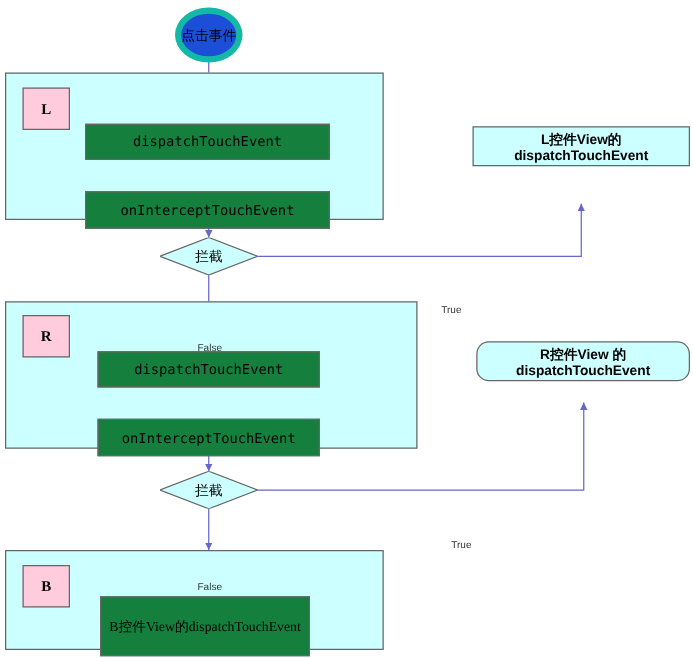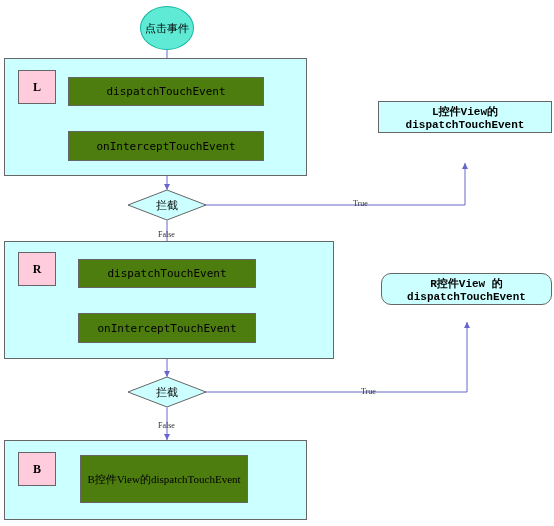--- a/index.html
+++ b/index.html
@@ -38,39 +38,40 @@
   
   .pink {
     background: #ffccdd;
     border: 1px solid #666666;
     font-weight: bold;
     font-size: 12px;
     font-family: "Liberation Serif", serif;
   }
   
   .beige {
-    background: #4d7c0f;
+    background: #15803d;
     border: 1px solid #666666;
     font-family: "DejaVu Sans Mono", monospace;
     font-size: 11px;
+    margin-top: 22px;
   }
   
   .lightblue {
     background: #ccffff;
     border: 1px solid #666666;
     font-size: 11px;
-    font-family: Liberation Mono, monospace;
+    font-family: Liberation Sans, sans-serif;
     font-weight: bold;
     padding: 0 4px;
   }
   
   .circle {
     border-radius: 50%;
-    background: #5eead4;
-    border: 1px solid #14b8a6;
+    background: #1d4ed8;
+    border: 5px solid #14b8a6;
     font-size: 11px;
     font-family: Liberation Mono, monospace;
   }
   
   .diamond-wrap {
     position: absolute;
   }
   .diamond-shape {
     position: absolute;
     left: 0; top: 0;
@@ -85,23 +86,24 @@
     display: flex;
     align-items: center;
     justify-content: center;
     font-size: 11px;
     font-family: Liberation Serif, serif;
     color: #000;
   }
   .edge-label {
     position: absolute;
     font-size: 8px;
-    font-family: Liberation Serif, serif;
+    font-family: Liberation Sans, sans-serif;
     color: #333;
     background: transparent;
+    margin-top: 44px;
   }
 </style>
 </head>
 <body>
 
 <svg id="canvas" xmlns="http://www.w3.org/2000/svg">
   <defs>
     <marker id="arrow" markerWidth="8" markerHeight="8" refX="6" refY="3" orient="auto" markerUnits="strokeWidth">
       <path d="M0,0 L6,3 L0,6 z" fill="#6666cc"></path>
     </marker>

